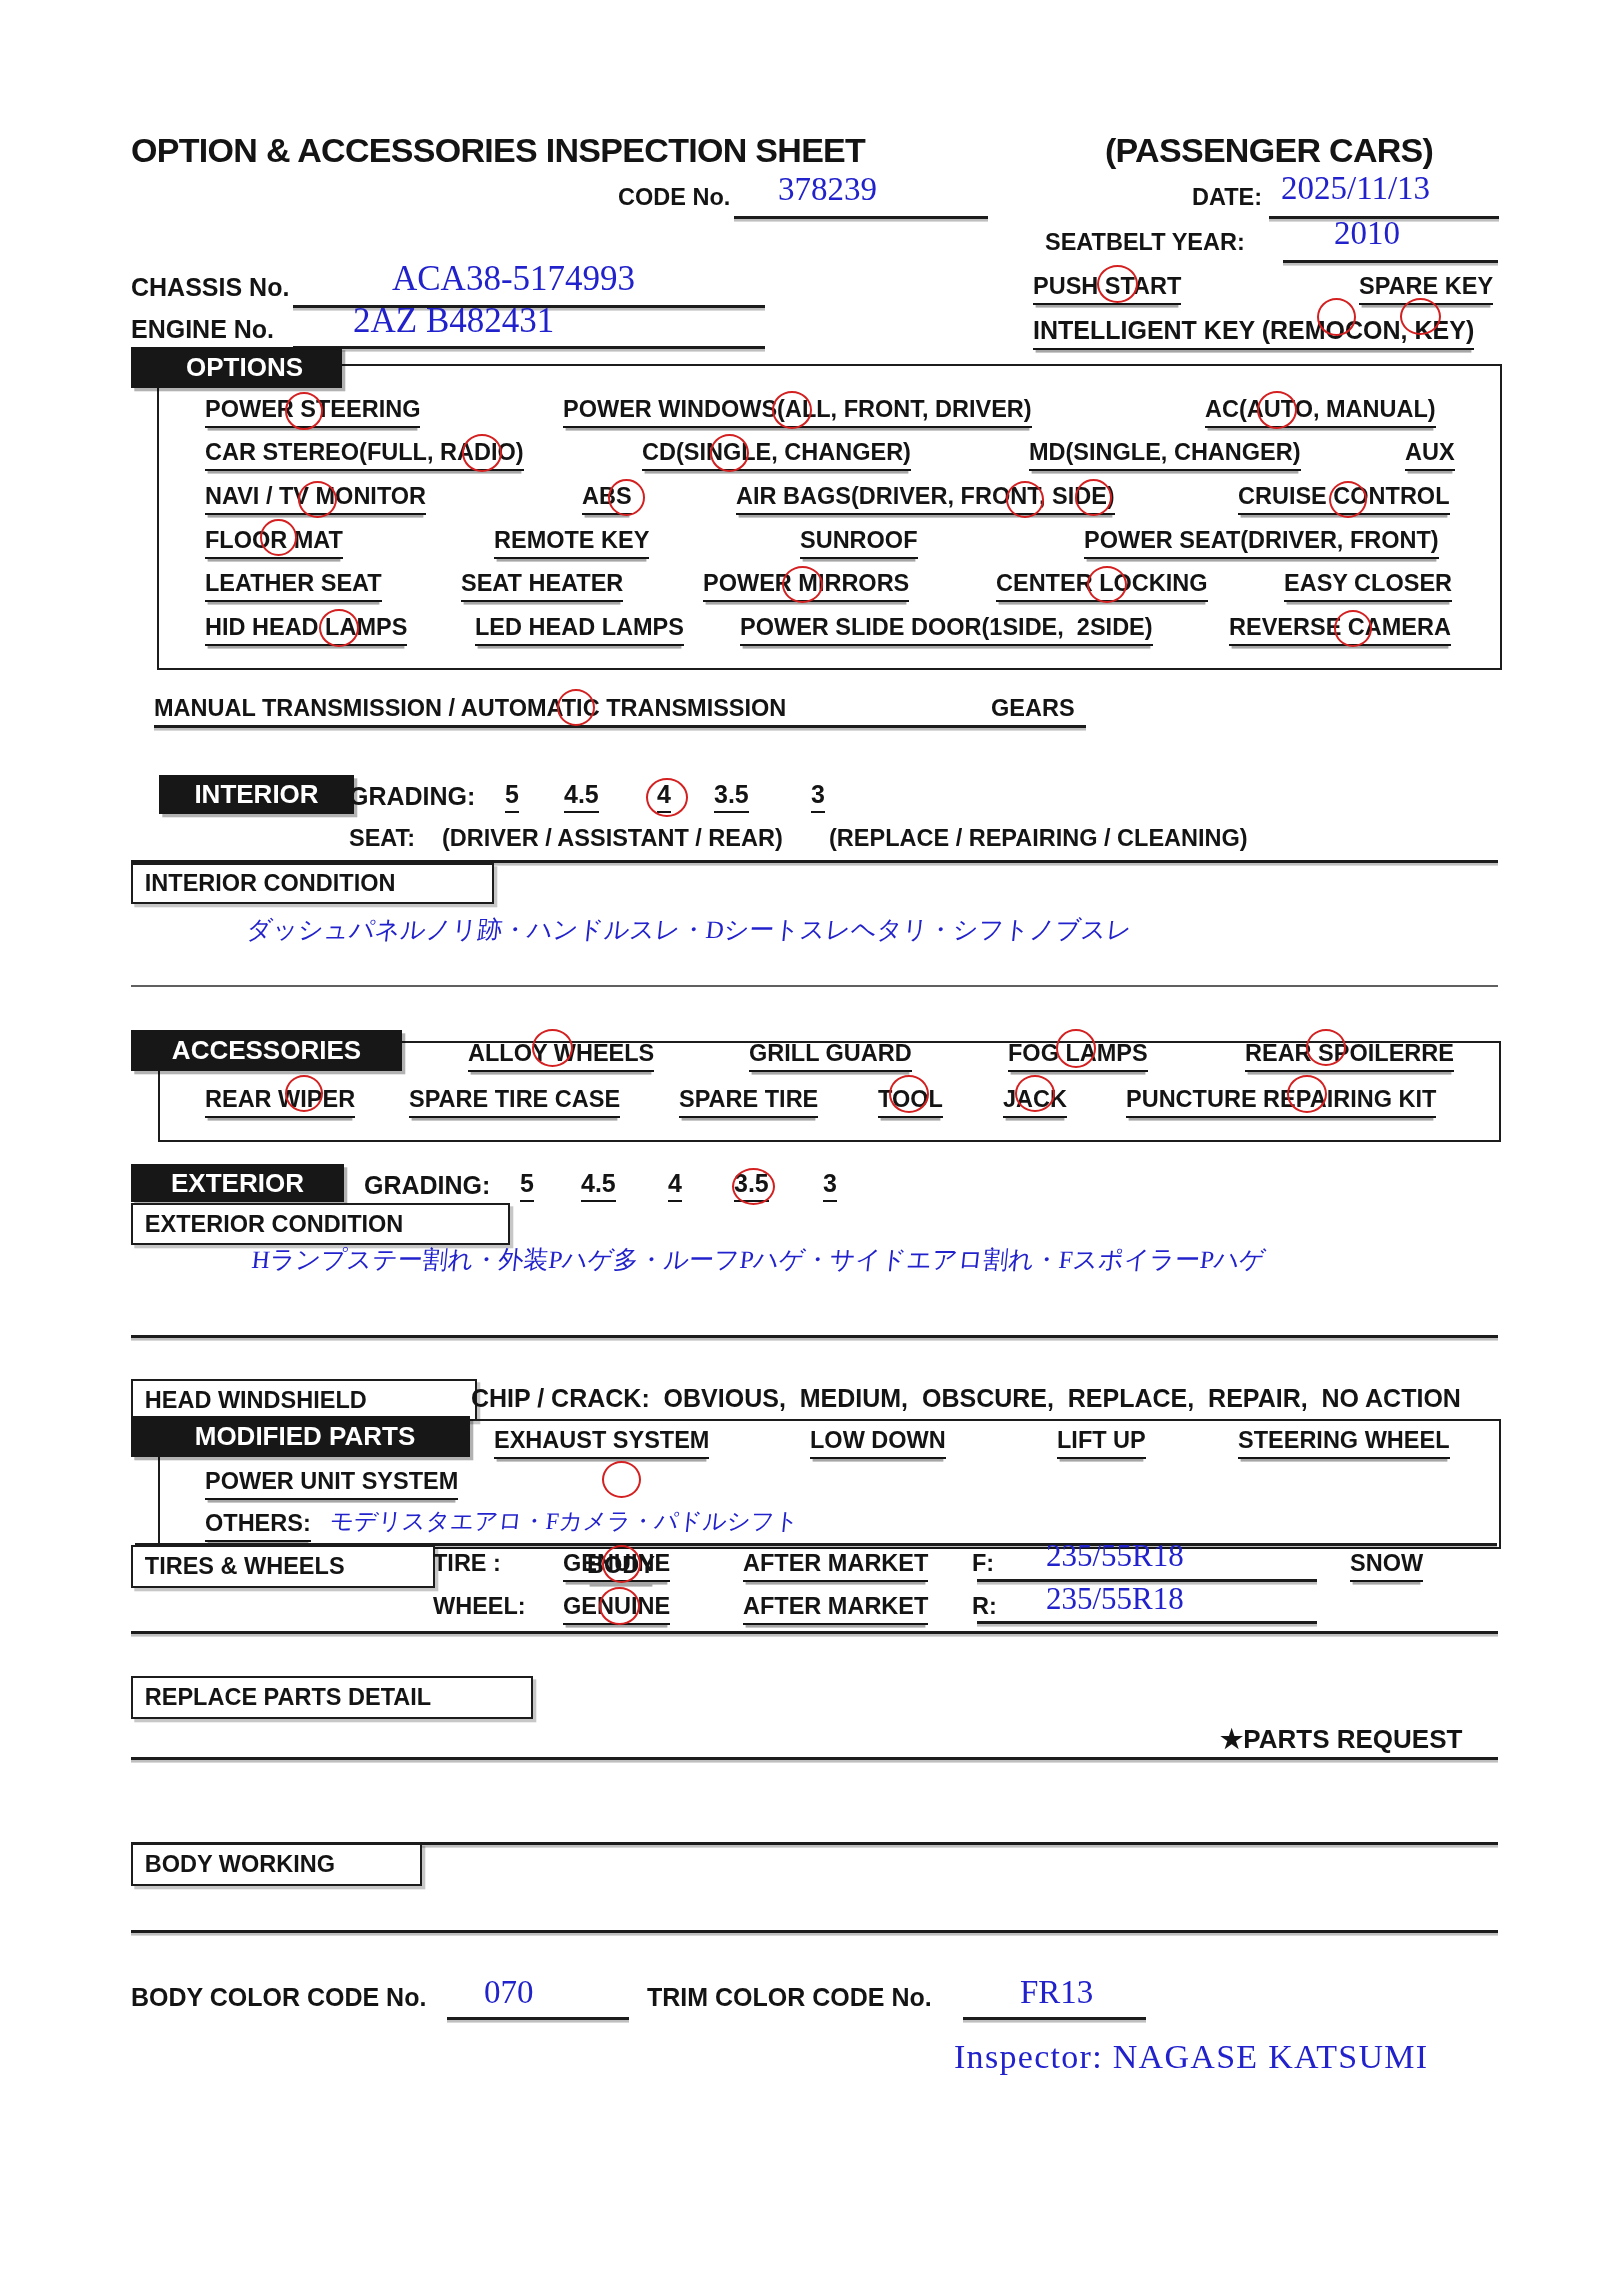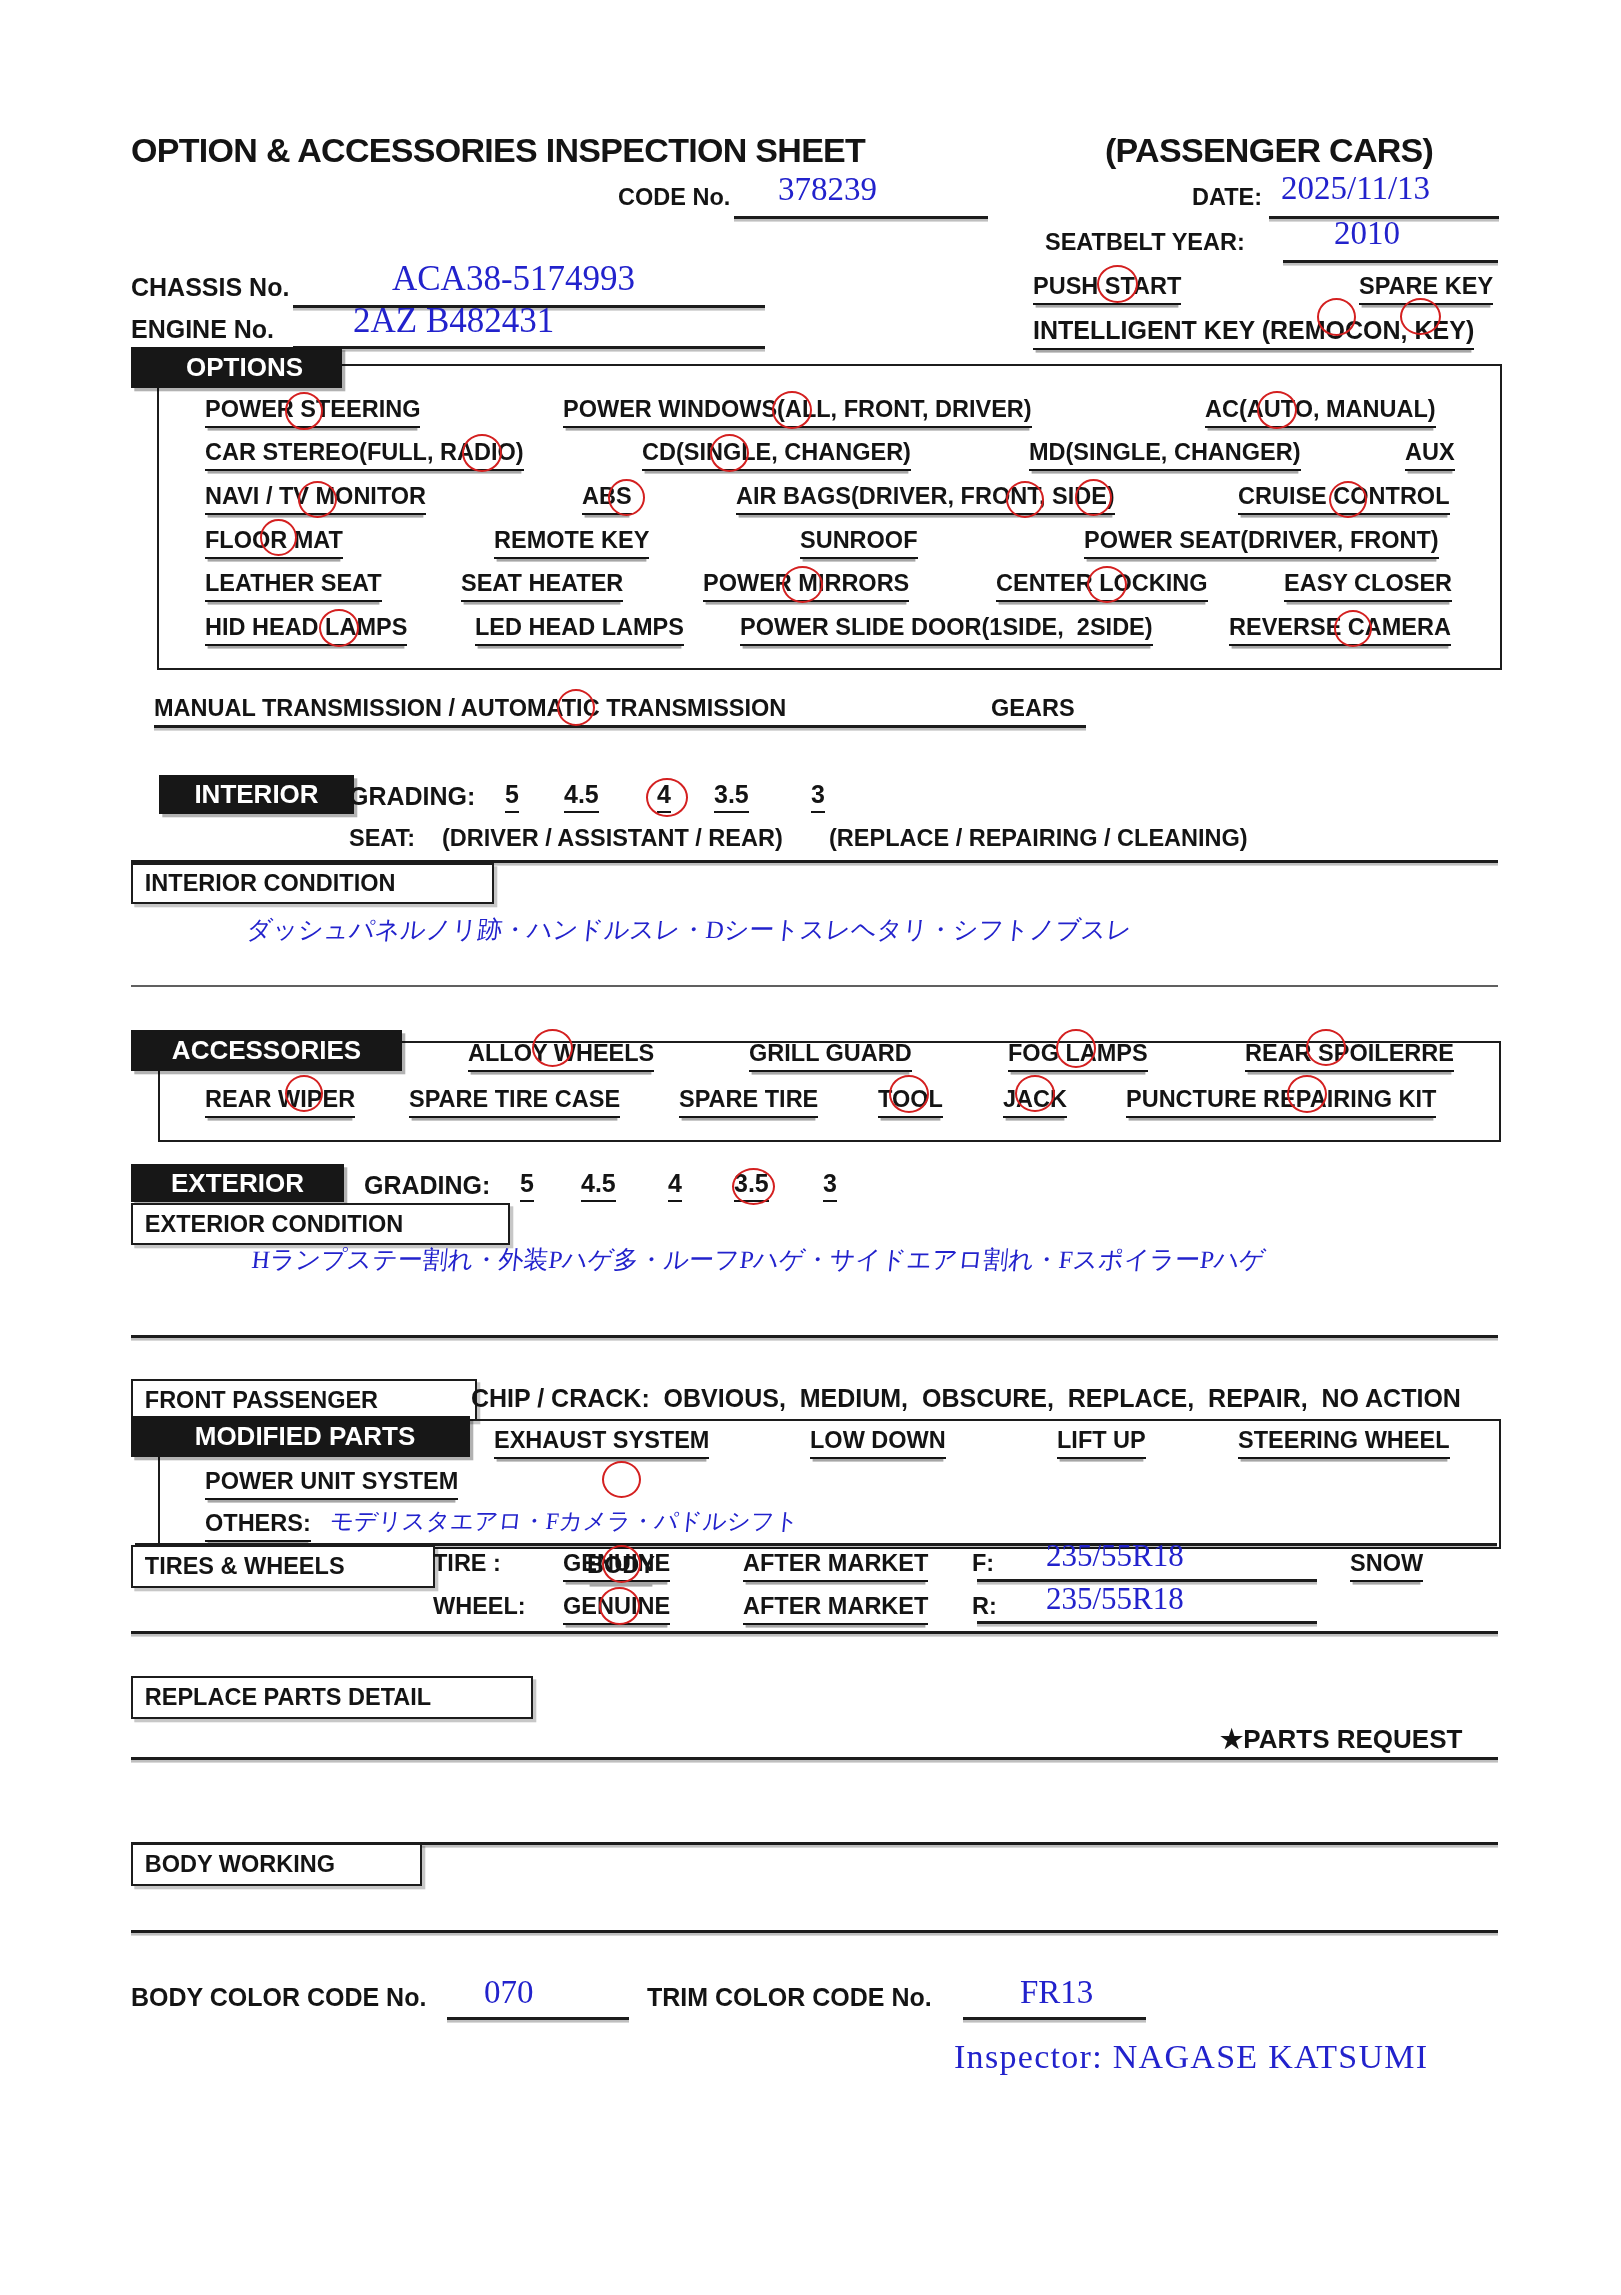--- a/index.html
+++ b/index.html
@@ -130,21 +130,21 @@
   <div class="lbl" style="left:364px;top:1171px;font-size:25px;">GRADING:</div>
   <div class="grade" style="left:520px;top:1169px;">5</div>
   <div class="grade" style="left:581px;top:1169px;">4.5</div>
   <div class="grade" style="left:668px;top:1169px;">4</div>
   <div class="grade" style="left:734px;top:1169px;">3.5</div>
   <div class="grade" style="left:823px;top:1169px;">3</div>
   <div class="wbox" style="left:131px;top:1203px;width:363px;height:38px;">EXTERIOR CONDITION</div>
   <div class="hw jp" style="left:252px;top:1243px;font-size:25px;">Hランプステー割れ・外装Pハゲ多・ルーフPハゲ・サイドエアロ割れ・FスポイラーPハゲ</div>
   <div class="line" style="left:131px;top:1335px;width:1367px;"></div>
 
-  <div class="wbox" style="left:131px;top:1379px;width:330px;height:38px;">FRONT PASSENGER</div>
+  <div class="wbox" style="left:131px;top:1379px;width:330px;height:38px;">HEAD WINDSHIELD</div>
   <div class="lbl" style="left:471px;top:1384px;font-size:25px;">CHIP / CRACK:  OBVIOUS,  MEDIUM,  OBSCURE,  REPLACE,  REPAIR,  NO ACTION</div>
 
   <div class="box" style="left:158px;top:1419px;width:1339px;height:126px;"></div>
   <div class="secblk" style="left:131px;top:1416px;width:330px;height:41px;padding-left:9px;">MODIFIED PARTS</div>
   <div class="opt" style="left:494px;top:1427px;">EXHAUST SYSTEM</div>
   <div class="opt" style="left:810px;top:1427px;">LOW DOWN</div>
   <div class="opt" style="left:1057px;top:1427px;">LIFT UP</div>
   <div class="opt" style="left:1238px;top:1427px;">STEERING WHEEL</div>
   <div class="opt" style="left:205px;top:1468px;">POWER UNIT SYSTEM</div>
   <div class="opt" style="left:587px;top:1552px;">BODY</div>

